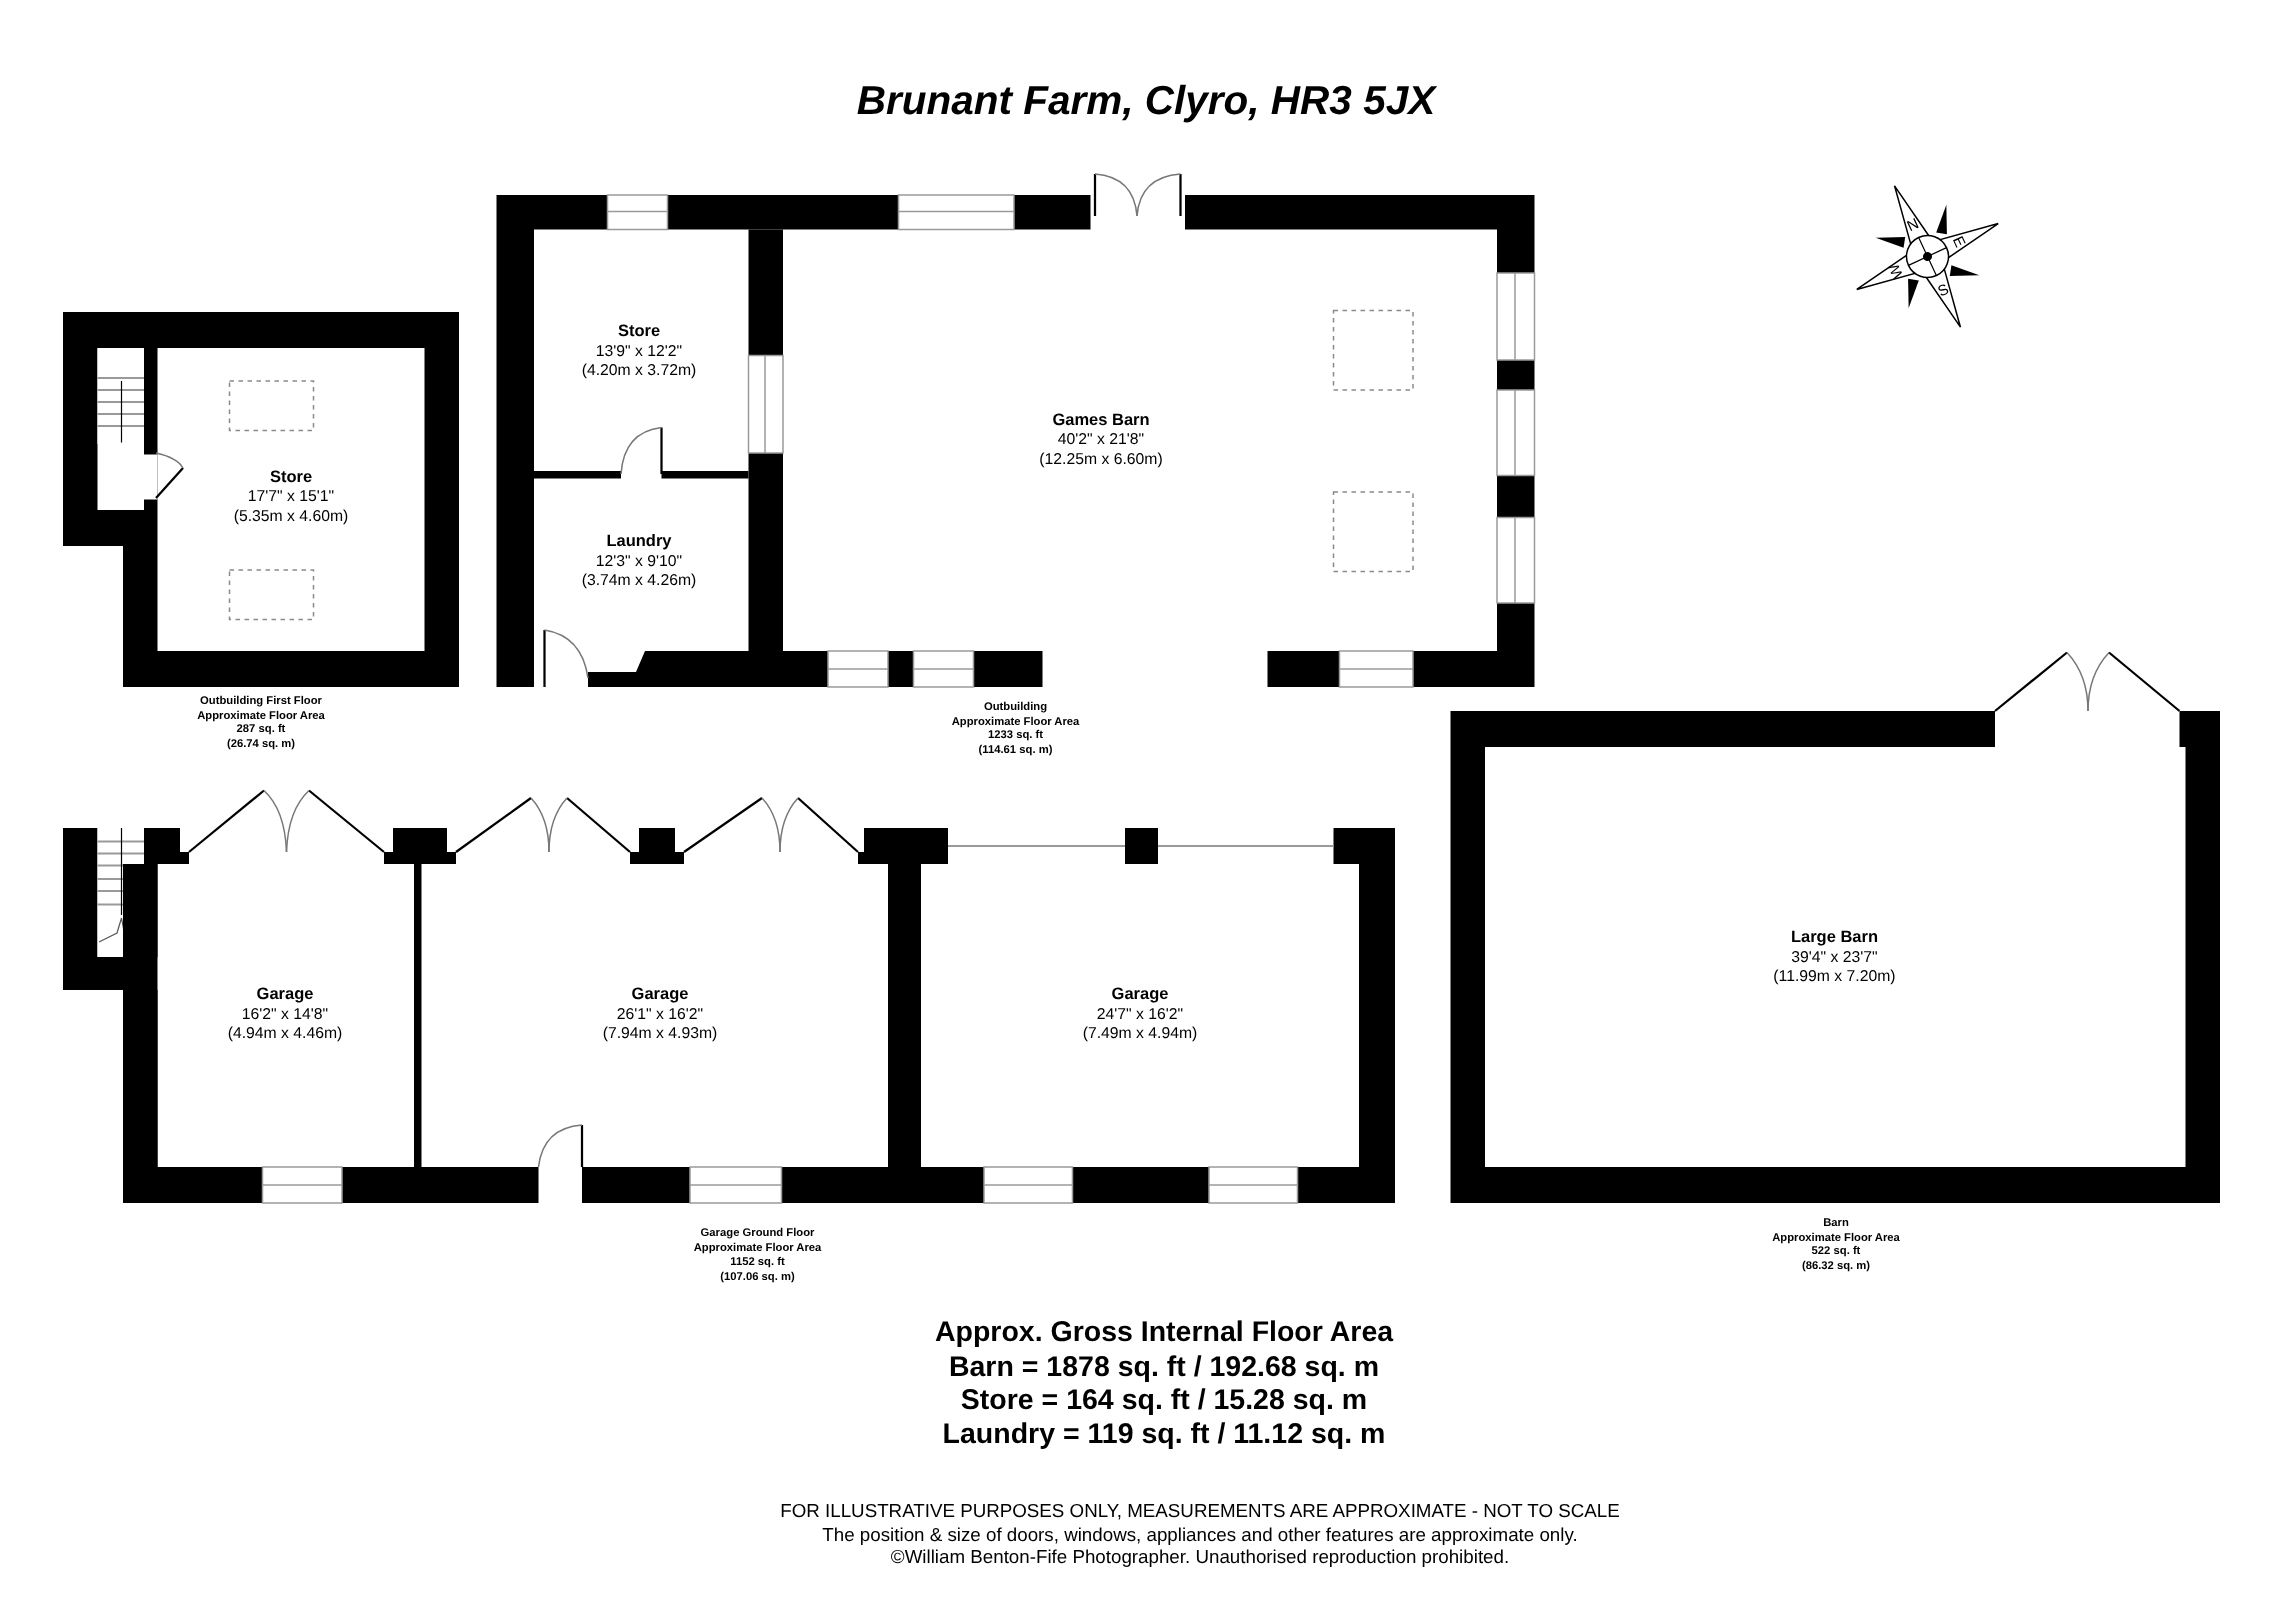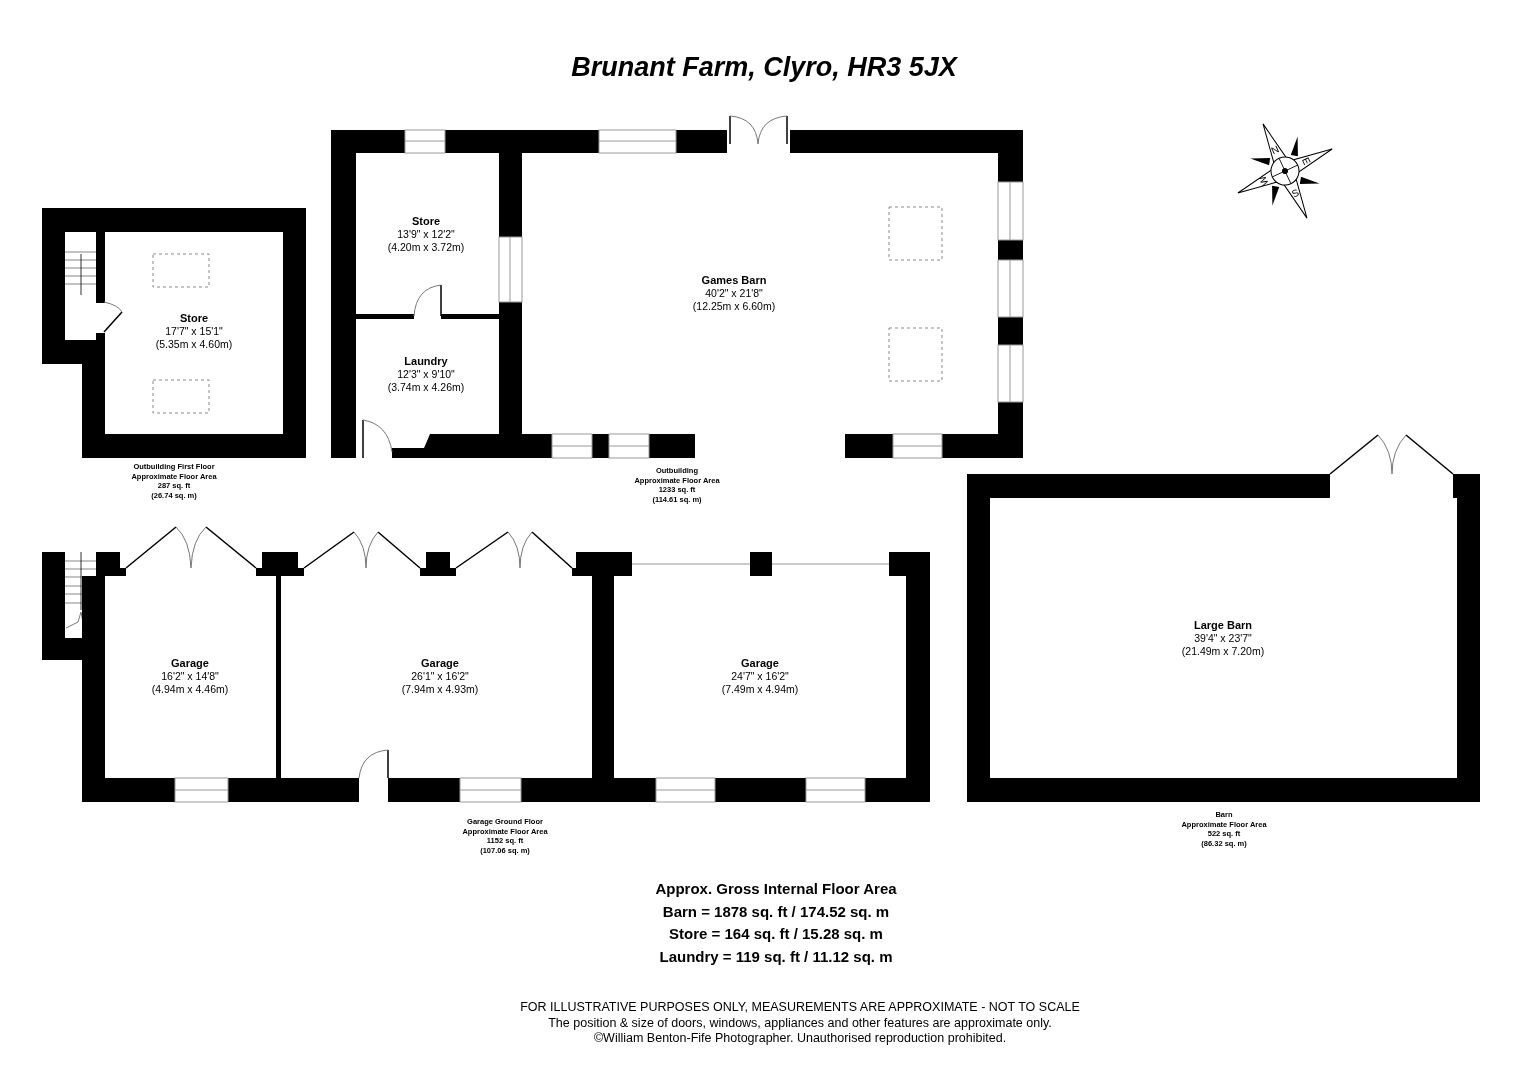--- a/index.html
+++ b/index.html
@@ -6,21 +6,21 @@
   body { width: 1528px; height: 1080px; position: relative; overflow: hidden;
          font-family: "Liberation Sans", sans-serif; color: #000; }
   .abs { position: absolute; font-style: italic; }
   .title { left: 0; width: 1528px; top: 52px; text-align: center;
            font-size: 27px; font-weight: bold; }
   svg.plan { position: absolute; left: 0; top: 0; }
   .room-label { position: absolute; text-align: center; line-height: 13px; font-size: 10.5px; }
   .room-label .name { font-weight: bold; font-size: 11px; }
   .area-label { position: absolute; text-align: center; font-size: 7.5px; font-weight: bold; line-height: 9.5px; }
   .summary { position: absolute; left: 0; width: 1528px; top: 878px; text-align: center; }
-  .summary .line { font-size: 15px; font-weight: bold; line-height: 22.5px; margin-left: 24px; }
+  .summary .line { font-size: 19px; font-weight: bold; line-height: 22.5px; margin-left: 24px; }
   .disclaimer { position: absolute; left: 0; width: 1528px; top: 1000px; text-align: center;
                 font-size: 12.5px; line-height: 15.5px; margin-left: 36px; }
 </style>
 </head>
 <body>
 
 <div class="abs title">Brunant Farm, Clyro, HR3 5JX</div>
 
 <svg class="plan" width="1528" height="1080" viewBox="0 0 1528 1080">
   <defs>
@@ -245,21 +245,21 @@
 
 <div class="room-label" style="left:700px; top:657px; width:120px;">
   <div class="name">Garage</div>
   <div>24'7" x 16'2"</div>
   <div>(7.49m x 4.94m)</div>
 </div>
 
 <div class="room-label" style="left:1153px; top:619px; width:140px;">
   <div class="name">Large Barn</div>
   <div>39'4" x 23'7"</div>
-  <div>(21.49m x 7.20m)</div>
+  <div>(11.99m x 7.20m)</div>
 </div>
 
 <div class="area-label" style="left:104px; top:462px; width:140px;">
   <div>Outbuilding First Floor</div>
   <div>Approximate Floor Area</div>
   <div>287 sq. ft</div>
   <div>(26.74 sq. m)</div>
 </div>
 
 <div class="area-label" style="left:607px; top:466px; width:140px;">
@@ -278,21 +278,21 @@
 
 <div class="area-label" style="left:1154px; top:810px; width:140px;">
   <div>Barn</div>
   <div>Approximate Floor Area</div>
   <div>522 sq. ft</div>
   <div>(86.32 sq. m)</div>
 </div>
 
 <div class="summary">
   <div class="line">Approx. Gross Internal Floor Area</div>
-  <div class="line">Barn = 1878 sq. ft / 174.52 sq. m</div>
+  <div class="line">Barn = 1878 sq. ft / 192.68 sq. m</div>
   <div class="line">Store = 164 sq. ft / 15.28 sq. m</div>
   <div class="line">Laundry = 119 sq. ft / 11.12 sq. m</div>
 </div>
 
 <div class="disclaimer">
   <div>FOR ILLUSTRATIVE PURPOSES ONLY, MEASUREMENTS ARE APPROXIMATE - NOT TO SCALE</div>
   <div>The position &amp; size of doors, windows, appliances and other features are approximate only.</div>
   <div>©William Benton-Fife Photographer. Unauthorised reproduction prohibited.</div>
 </div>
 

